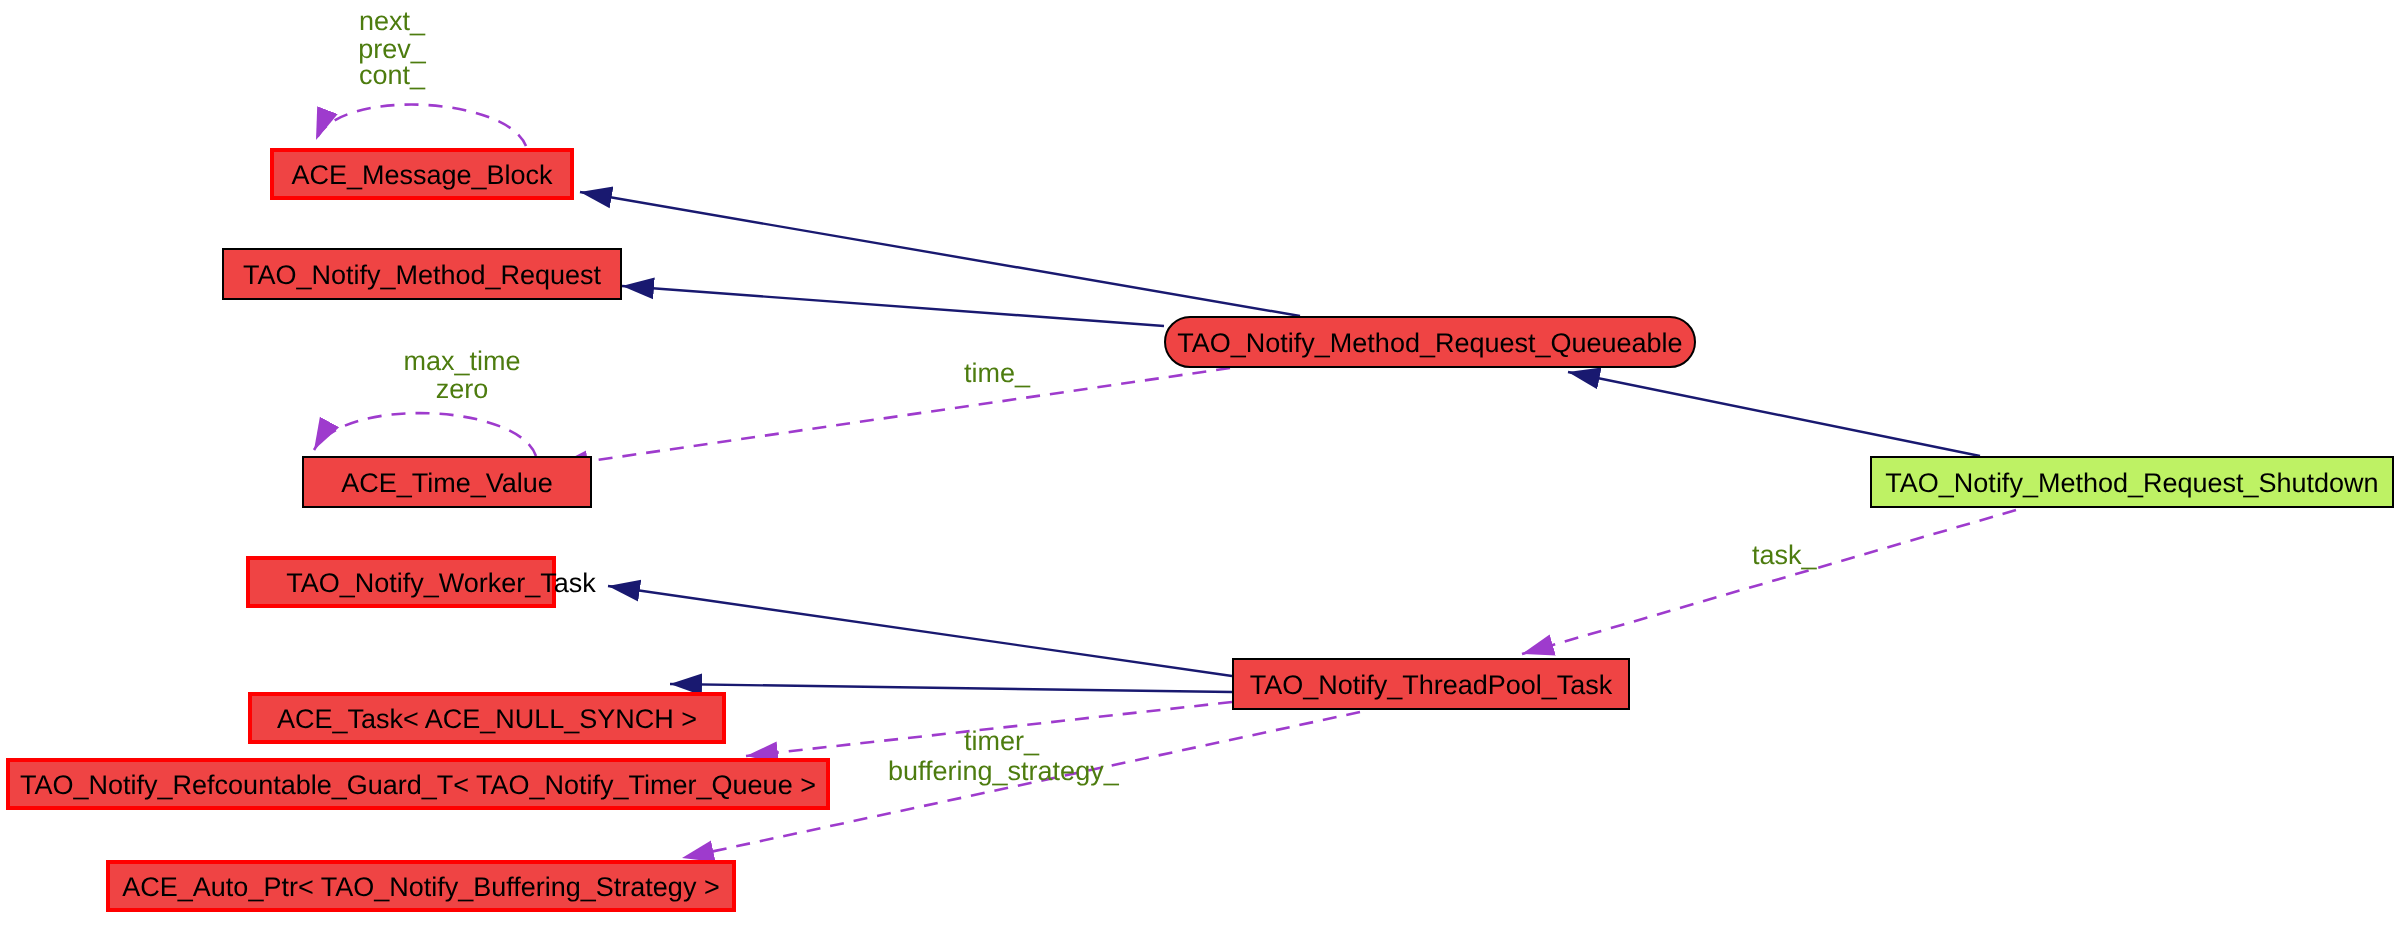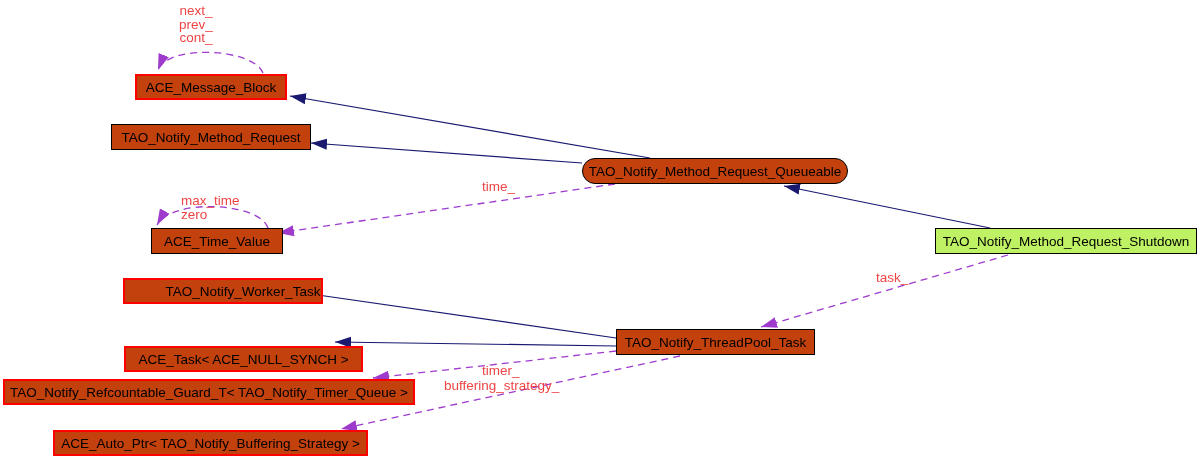--- a/index.html
+++ b/index.html
@@ -10,30 +10,30 @@
     font-family:"Liberation Sans", sans-serif;
     overflow:hidden;
   }
   #edges{position:absolute;left:0;top:0;width:1203px;height:463px;}
   .inh{stroke:#191970;stroke-width:1.2;fill:none;}
   .use{stroke:#9e3bcd;stroke-width:1.3;fill:none;stroke-dasharray:7,5;}
   .node{
     position:absolute;
     height:26px;
     box-sizing:border-box;
-    background:#c2410c;
+    background:#ef4444;
     border:1px solid #000000;
     display:flex;align-items:center;justify-content:center;
     font-size:13.5px;color:#000000;white-space:nowrap;
   }
   .node.red{border:2px solid #ff0000;}
   .node.current{background:#bef264;}
   .elabel{
     position:absolute;
-    font-size:13.5px;color:#ef4444;white-space:nowrap;
+    font-size:13.5px;color:#4d7c0f;white-space:nowrap;
     line-height:13.5px;
   }
 </style>
 </head>
 <body>
 
 <div id="graph">
 
   <svg id="edges" width="1203" height="463" viewBox="0 0 1203 463" xmlns="http://www.w3.org/2000/svg">
     <defs>
@@ -56,43 +56,43 @@
     <path class="use" d="M616,351 L373,378" marker-end="url(#arrow-purple)"></path>
     <path class="use" d="M680,356 L341,429" marker-end="url(#arrow-purple)"></path>
     <path class="use" d="M263,73 C253,48 168,44 158,70" marker-end="url(#arrow-purple)"></path>
     <path class="use" d="M268,228 C259,202 172,198 157,225" marker-end="url(#arrow-purple)"></path>
   </svg>
 
   <div class="node red" style="left:135px;top:74px;width:152px;">ACE_Message_Block</div>
 
   <div class="node" style="left:111px;top:124px;width:200px;">TAO_Notify_Method_Request</div>
 
-  <div class="node" style="left:151px;top:228px;width:132px;text-align:right;">ACE_Time_Value</div>
+  <div class="node" style="left:151px;top:228px;width:145px;text-align:right;">ACE_Time_Value</div>
 
-  <div class="node red" style="left:123px;top:278px;width:200px;padding-left:40px;">TAO_Notify_Worker_Task</div>
+  <div class="node red" style="left:123px;top:278px;width:155px;padding-left:40px;">TAO_Notify_Worker_Task</div>
 
   <div class="node red" style="left:92px;top:346px;width:239px;margin-left:32px;">ACE_Task&lt; ACE_NULL_SYNCH &gt;</div>
 
   <div class="node red" style="left:53px;top:430px;width:315px;">ACE_Auto_Ptr&lt; TAO_Notify_Buffering_Strategy &gt;</div>
 
   <div class="node red" style="left:3px;top:379px;width:412px;">TAO_Notify_Refcountable_Guard_T&lt; TAO_Notify_Timer_Queue &gt;</div>
 
   <div class="node" style="left:582px;top:158px;width:266px;border-radius:13px;">TAO_Notify_Method_Request_Queueable</div>
 
   <div class="node" style="left:616px;top:329px;width:199px;">TAO_Notify_ThreadPool_Task</div>
 
   <div class="node current" style="left:935px;top:228px;width:262px;">TAO_Notify_Method_Request_Shutdown</div>
 
   <div class="elabel" style="left:166px;top:4px;width:60px;text-align:center;">
     <div>next_</div>
     <div>prev_</div>
     <div>cont_</div>
   </div>
 
-  <div class="elabel" style="left:181px;top:174px;width:70px;text-align:left;margin-top:20px;">
+  <div class="elabel" style="left:196px;top:174px;width:70px;text-align:center;">
     <div>max_time</div>
     <div>zero</div>
   </div>
 
   <div class="elabel" style="left:482px;top:180px;">time_</div>
 
   <div class="elabel" style="left:876px;top:271px;">task_</div>
 
   <div class="elabel" style="left:482px;top:364px;">timer_</div>
 

